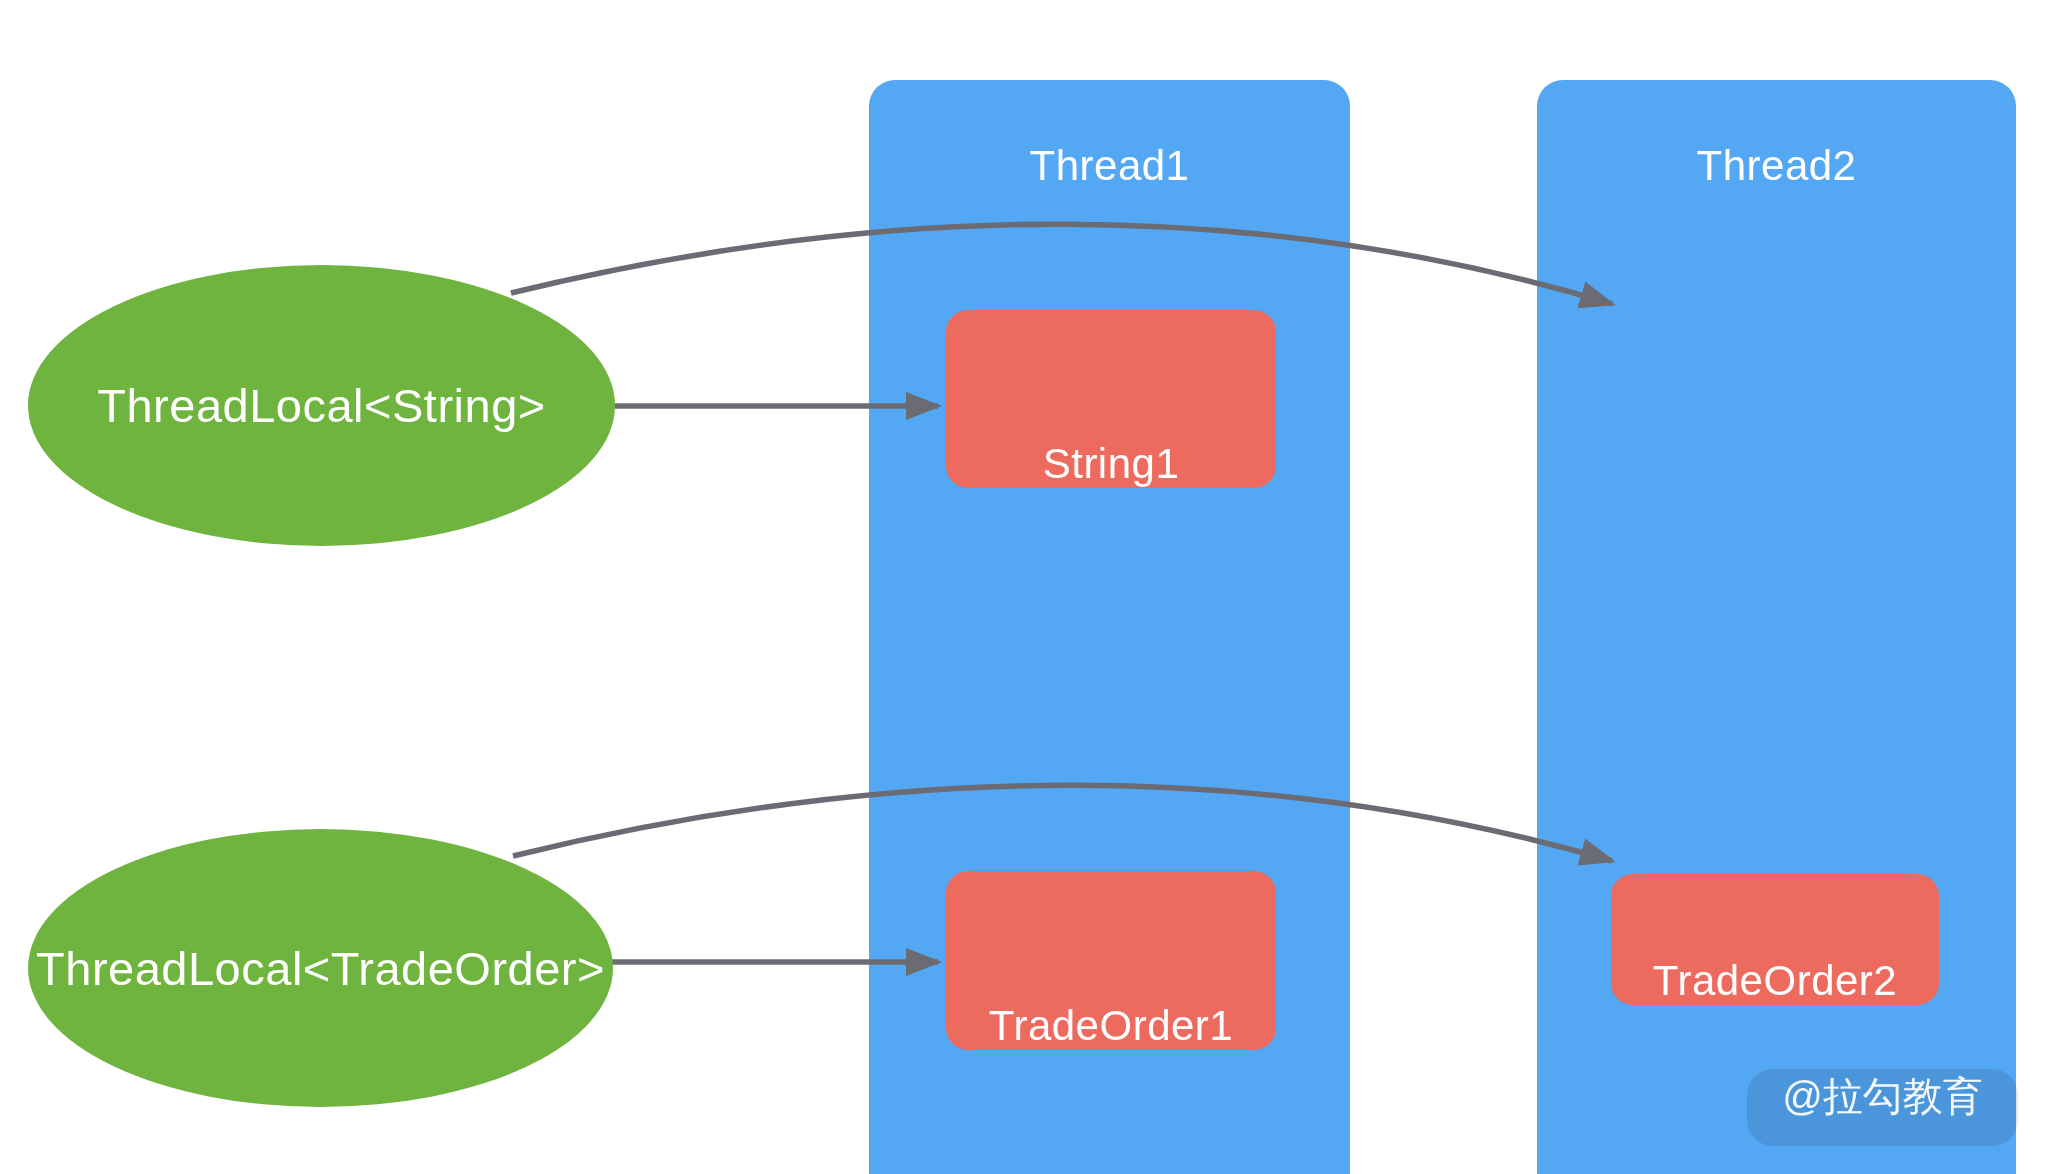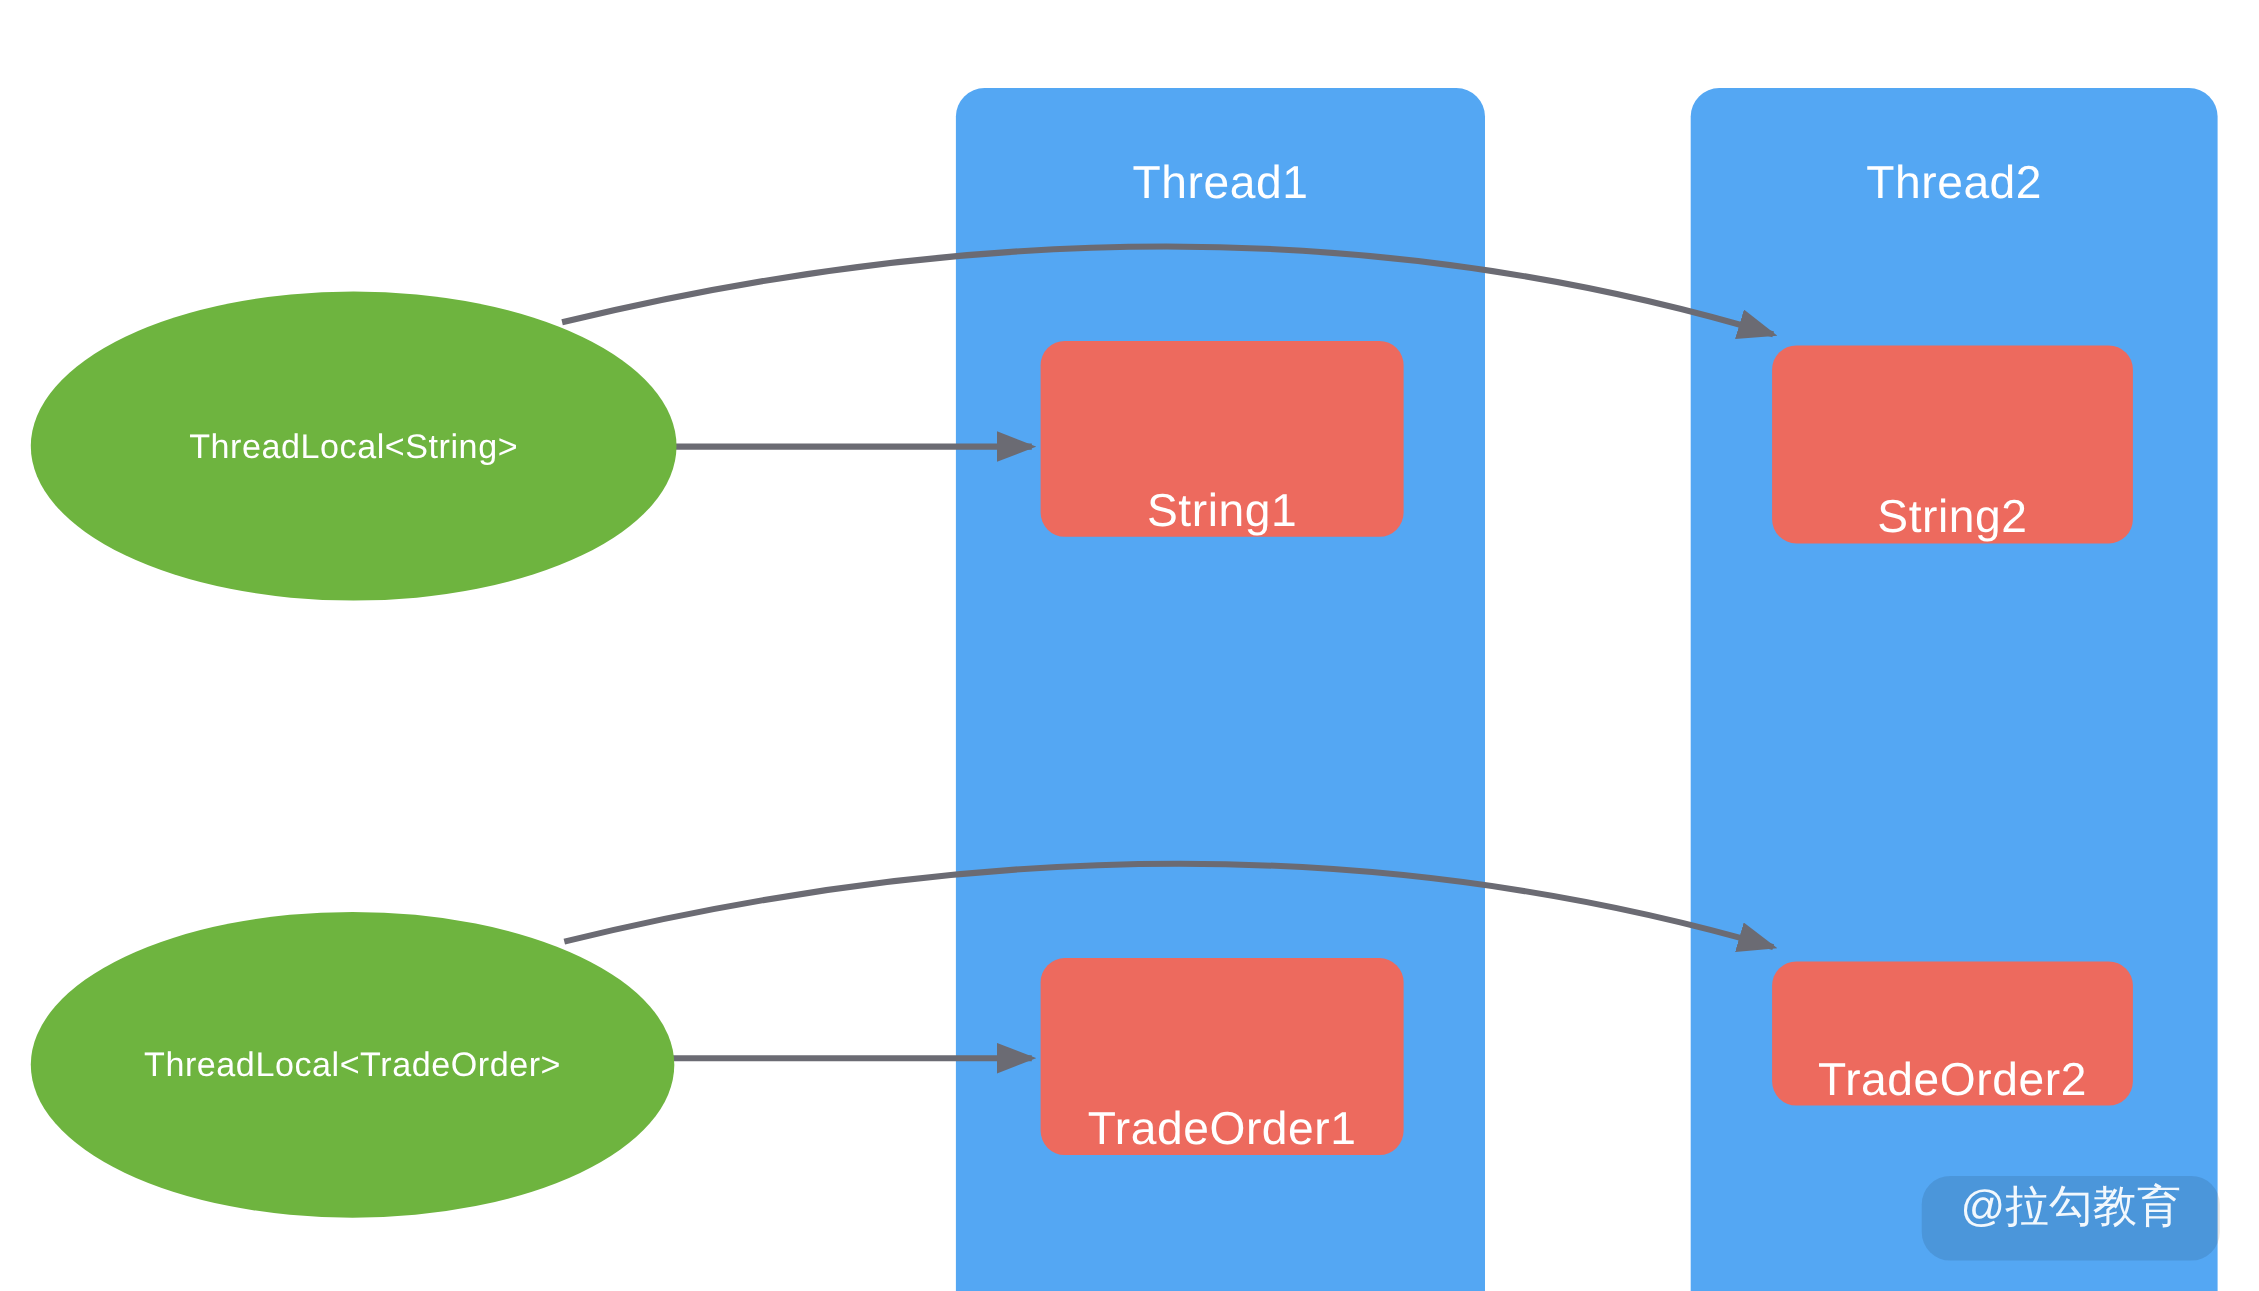--- a/index.html
+++ b/index.html
@@ -38,21 +38,21 @@
   }
   .node.string1     { left:946px;  top:310px; width:330px; height:178px; }
   .node.string2     { left:1611px; top:314px; width:328px; height:180px; }
   .node.tradeorder1 { left:946px;  top:871px; width:330px; height:179px; }
   .node.tradeorder2 { left:1611px; top:874px; width:328px; height:131px; }
 
   .tl-ellipse {
     position:absolute;
     background:var(--green,#6EB43F);
     border-radius:50%;
-    color:#ffffff; font-size:31px;
+    color:#ffffff; font-size:47px;
     display:flex; align-items:center; justify-content:center;
     text-align:center;
     letter-spacing:0.5px;
   }
   .tl-ellipse.e1 { left:28px; top:265px; width:587px; height:281px; }
   .tl-ellipse.e2 { left:28px; top:829px; width:585px; height:278px;text-align:right; }
 
   .watermark {
     position:absolute; left:1747px; top:1069px;
     width:271px; height:77px;
@@ -93,23 +93,20 @@
   <div class="tl-ellipse e2">
     <span>ThreadLocal&lt;TradeOrder&gt;</span>
   </div>
 
   <div class="node string1">
     <span>String1</span>
   </div>
   <div class="node tradeorder1">
     <span>TradeOrder1</span>
   </div>
-  <div class="node string2">
-    <span>String2</span>
-  </div>
   <div class="node tradeorder2">
     <span>TradeOrder2</span>
   </div>
 
   <div class="watermark">
     <span>@拉勾教育</span>
   </div>
 
 </div>
 

